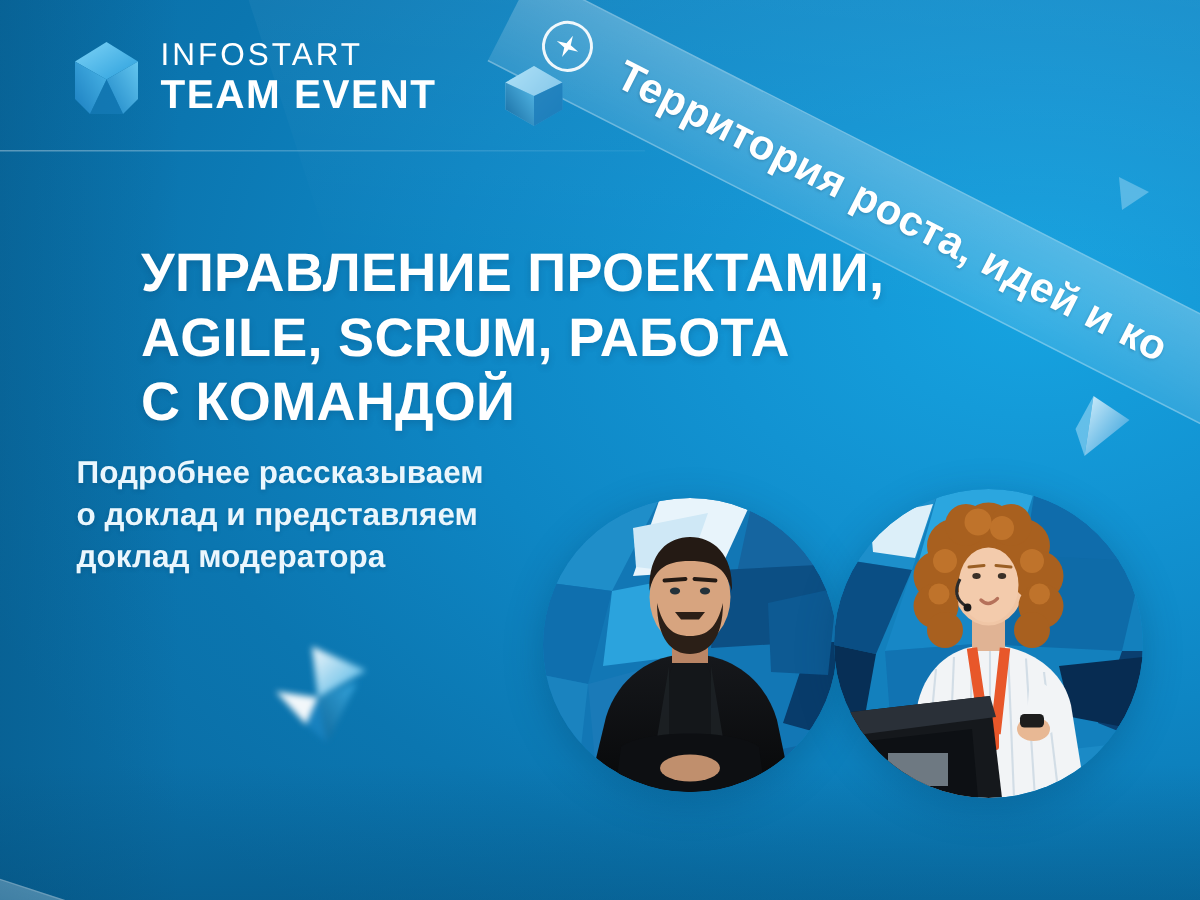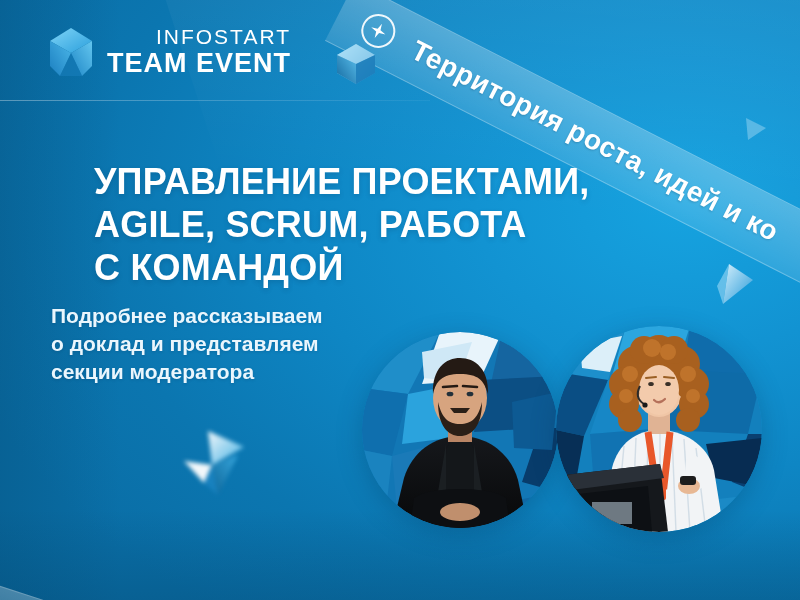--- a/index.html
+++ b/index.html
@@ -44,21 +44,21 @@
 
   
   .logo {
     position:absolute; left:48px; top:26px;
     display:flex; align-items:center; gap:13px;
   }
   .logo-mark { width:46px; height:52px; display:block; }
   .logo-text { display:flex; flex-direction:column; justify-content:center; }
   .logo-top {
     color:#ffffff; font-size:21px; letter-spacing:2.0px;
-    font-weight:300; line-height:1.05;text-align:right;
+    font-weight:300; line-height:1.05;
   }
   .logo-bottom {
     color:#ffffff; font-size:27px; letter-spacing:1.0px;
     font-weight:bold; line-height:1.12;
   }
 
   
   .ribbon {
     position:absolute;
     display:flex; align-items:center;
@@ -207,21 +207,21 @@
 
   <div class="headline">
     <div>УПРАВЛЕНИЕ ПРОЕКТАМИ,</div>
     <div>AGILE, SCRUM, РАБОТА</div>
     <div>С КОМАНДОЙ</div>
   </div>
 
   <div class="subhead">
     <div>Подробнее рассказываем</div>
     <div>о доклад и представляем</div>
-    <div>секции модератора</div>
+    <div>доклад модератора</div>
   </div>
 
   <div class="photo photo-left">
     <svg viewBox="0 0 196 196">
       <defs>
         <clipPath id="cl">
             <circle cx="98" cy="98" r="98"></circle>
           </clipPath>
         <linearGradient id="jacket" x1="0" y1="0" x2="0" y2="1">
           <stop offset="0" stop-color="#16181c"></stop>

